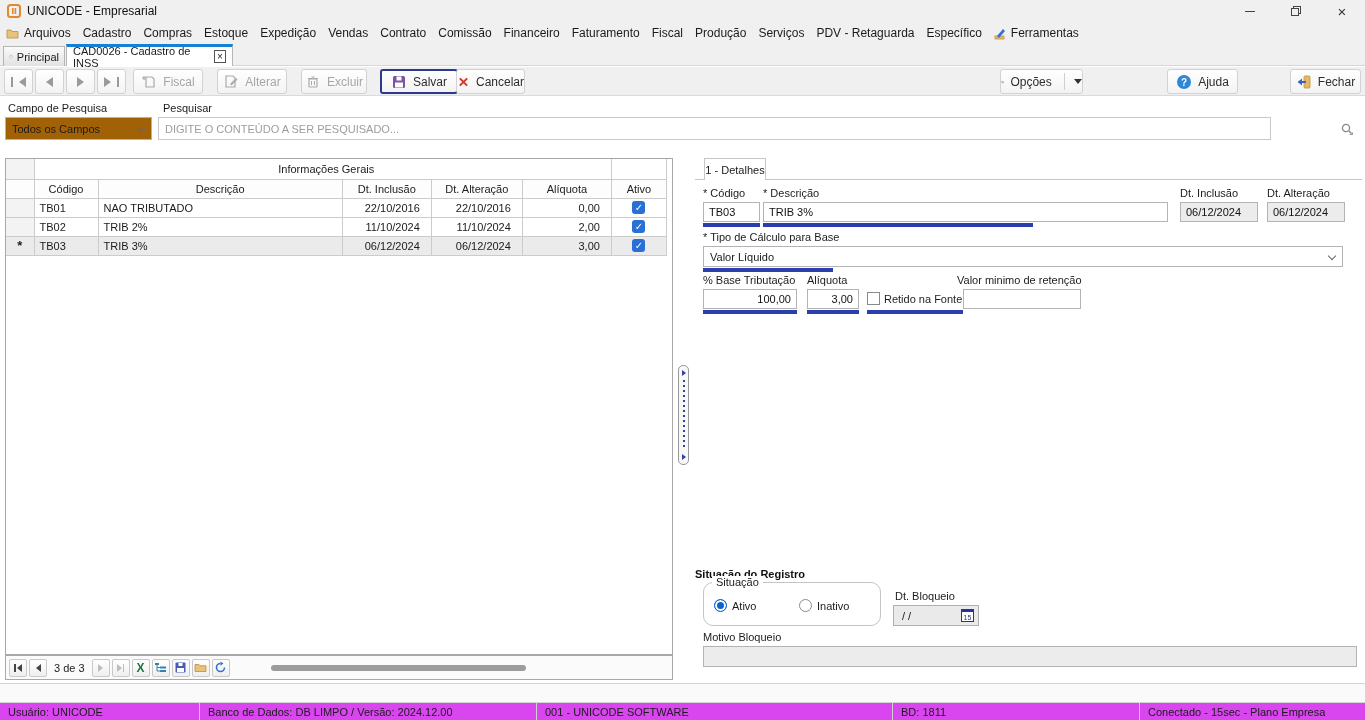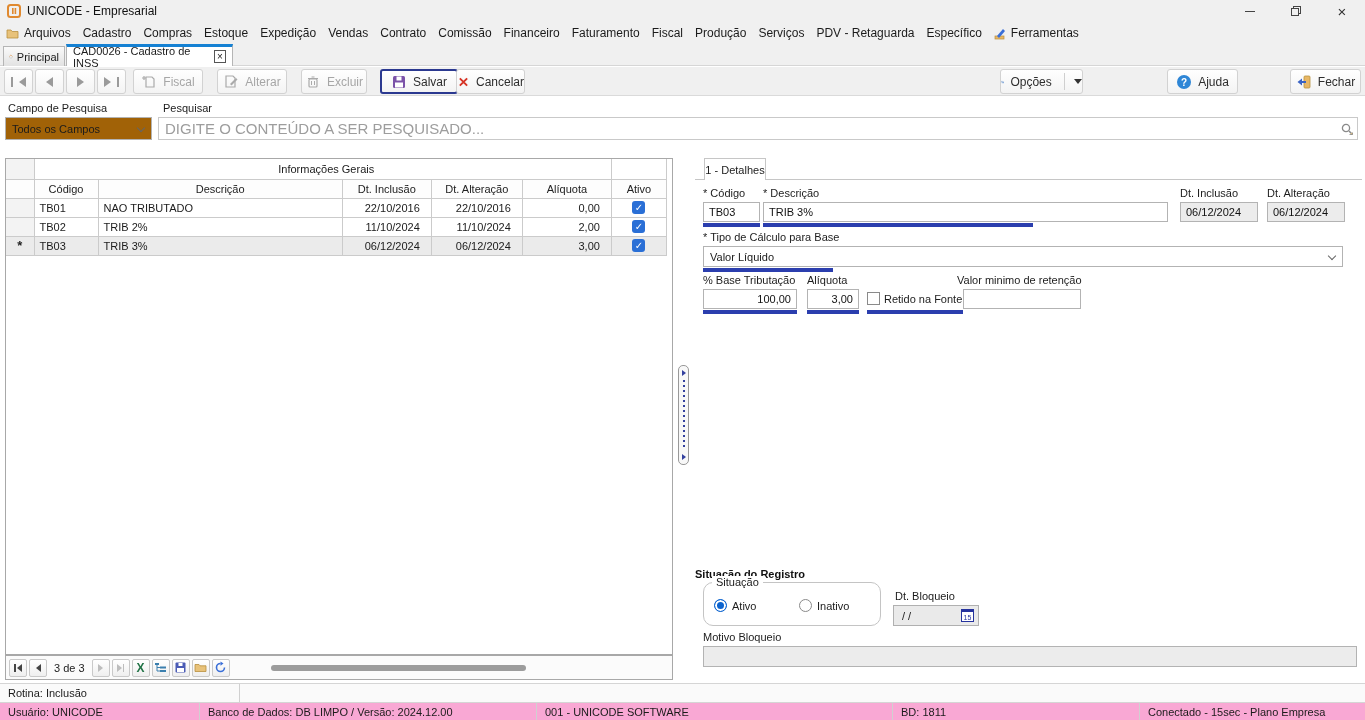--- a/index.html
+++ b/index.html
@@ -42,21 +42,21 @@
   .tri-l { border-top:5px solid transparent; border-bottom:5px solid transparent; border-right:7px solid #9a9a9a; }
   .vbar { width:2px; height:10px; background:#9a9a9a; display:inline-block; }
   .opt-split { width:1px; height:17px; background:#cfcfcf; margin:0 4px 0 6px; }
   .dd-arrow { width:0; height:0; border-left:4px solid transparent; border-right:4px solid transparent; border-top:5px solid #333; }
   
   .content { position:absolute; top:96px; left:0; right:0; height:587px; background:#fff; }
   .lbl { position:absolute; font-size:11px; color:#1c1c1c; white-space:nowrap; }
   .inp { position:absolute; border:1px solid #b3b3b3; background:#fff; font-size:11px; padding:0 5px; height:20px; color:#111; font-family:inherit; }
   .select-box { position:absolute; border:1px solid #b3b3b3; background:#a16207; font-size:11px; display:flex; align-items:center; padding:0 6px; }
   .chev { position:absolute; right:7px; top:7px; width:6px; height:6px; border-right:1.4px solid #666; border-bottom:1.4px solid #666; transform:rotate(45deg); }
-  .search-input { position:absolute; left:158px; top:21px; width:1200px; height:23px; border:1px solid #c9c9c9; font-size:15px; padding:0 20px 0 6px; color:#333; font-family:inherit; }
+  .search-input { position:absolute; left:158px; top:21px; width:1113px; height:23px; border:1px solid #c9c9c9; font-size:11px; padding:0 20px 0 6px; color:#333; font-family:inherit; }
   .search-input::placeholder { color:#9d9d9d; }
   
   .grid { position:absolute; left:5px; top:62px; width:668px; height:497px; border:1px solid #a8a8a8; background:#fff; overflow:hidden; }
   table.gt { border-collapse:collapse; table-layout:fixed; width:661px; font-size:11px; }
   .gt td { border-right:1px solid #cbcbcb; border-bottom:1px solid #cbcbcb; padding:0 5px; white-space:nowrap; overflow:hidden; height:19px; background:#fff; }
   .gt tr.g-group td { height:20px;padding-left:12px; }
   .gt td.group { text-align:center; font-size:11px; }
   .gt tr.g-head td { text-align:center; color:#222; background:#fdfdfd; }
   .gt td.sel { background:#f3f3f3; padding:0 2px; text-align:center; }
   .gt td.ar { text-align:right; padding-right:11px; }
@@ -88,21 +88,21 @@
   .sit-title { position:absolute; left:0; top:418px; width:670px; text-align:left; font-size:11px; font-weight:bold; color:#111; }
   .fset { position:absolute; left:8px; top:432px; width:178px; height:44px; border:1px solid #c4c4c4; border-radius:10px; }
   .fset .legend { position:absolute; top:-7px; left:8px; background:#fff; padding:0 4px; font-size:11px; }
   .radio { position:absolute; width:13px; height:13px; border-radius:50%; }
   .radio.on { background:#0b63cf; box-shadow: inset 0 0 0 2px #fff; border:1px solid #0b63cf; }
   .radio.off { background:#fff; border:1px solid #8a8a8a; }
   .datebox { position:absolute; left:198px; top:455px; width:86px; height:21px; background:#eaeaea; border:1px solid #b0b0b0; display:flex; align-items:center; padding:0 4px 0 8px; font-size:11px; justify-content:space-between; }
   .cal { width:13px; height:13px; border:1px solid #26339e; background:#fff; font-size:7px; color:#26339e; text-align:center; line-height:11px; border-top:3px solid #26339e; }
   
   .status1 { position:absolute; top:683px; left:0; right:0; height:19px; background:#fafafa; border-top:1px solid #d5d5d5; display:flex; font-size:11px; align-items:center; }
-  .status2 { position:absolute; top:702px; left:0; right:0; height:18px; background:#f9a8d4; border-top:1px solid #d5d5d5; display:flex; font-size:11px; align-items:center; }
+  .status2 { position:absolute; top:702px; left:0; right:0; height:18px; background:#d946ef; border-top:1px solid #d5d5d5; display:flex; font-size:11px; align-items:center; }
   .seg { height:100%; display:flex; align-items:center; padding-left:8px; border-right:1px solid #d0d0d0; white-space:nowrap; overflow:hidden; }
   .icon16 { width:16px; height:16px; display:block; }
   .icon13 { width:13px; height:13px; display:block; }
 </style>
 </head>
 <body>
 
 <div class="app">
 
   <div class="titlebar">
@@ -433,21 +433,20 @@
         <span>/ /</span>
         <span class="cal">15</span>
       </div>
 
       <span class="lbl" style="left:8px;top:481px">Motivo Bloqueio</span>
       <input class="inp ro" style="left: 8px; top: 496px; width: 654px; height: 21px;" value="">
     </div>
   </div>
 
   <div class="status1">
-    <div class="seg" style="width:240px">Rotina: Inclusão</div>
     <div class="seg" style="flex:1;border-right:none"></div>
   </div>
   <div class="status2">
     <div class="seg" style="width:200px">Usuário: UNICODE</div>
     <div class="seg" style="width:337px">Banco de Dados: DB LIMPO / Versão: 2024.12.00</div>
     <div class="seg" style="width:356px">001 - UNICODE SOFTWARE</div>
     <div class="seg" style="width:247px">BD: 1811</div>
     <div class="seg" style="flex:1;border-right:none">Conectado - 15sec  -  Plano Empresa</div>
   </div>
 

